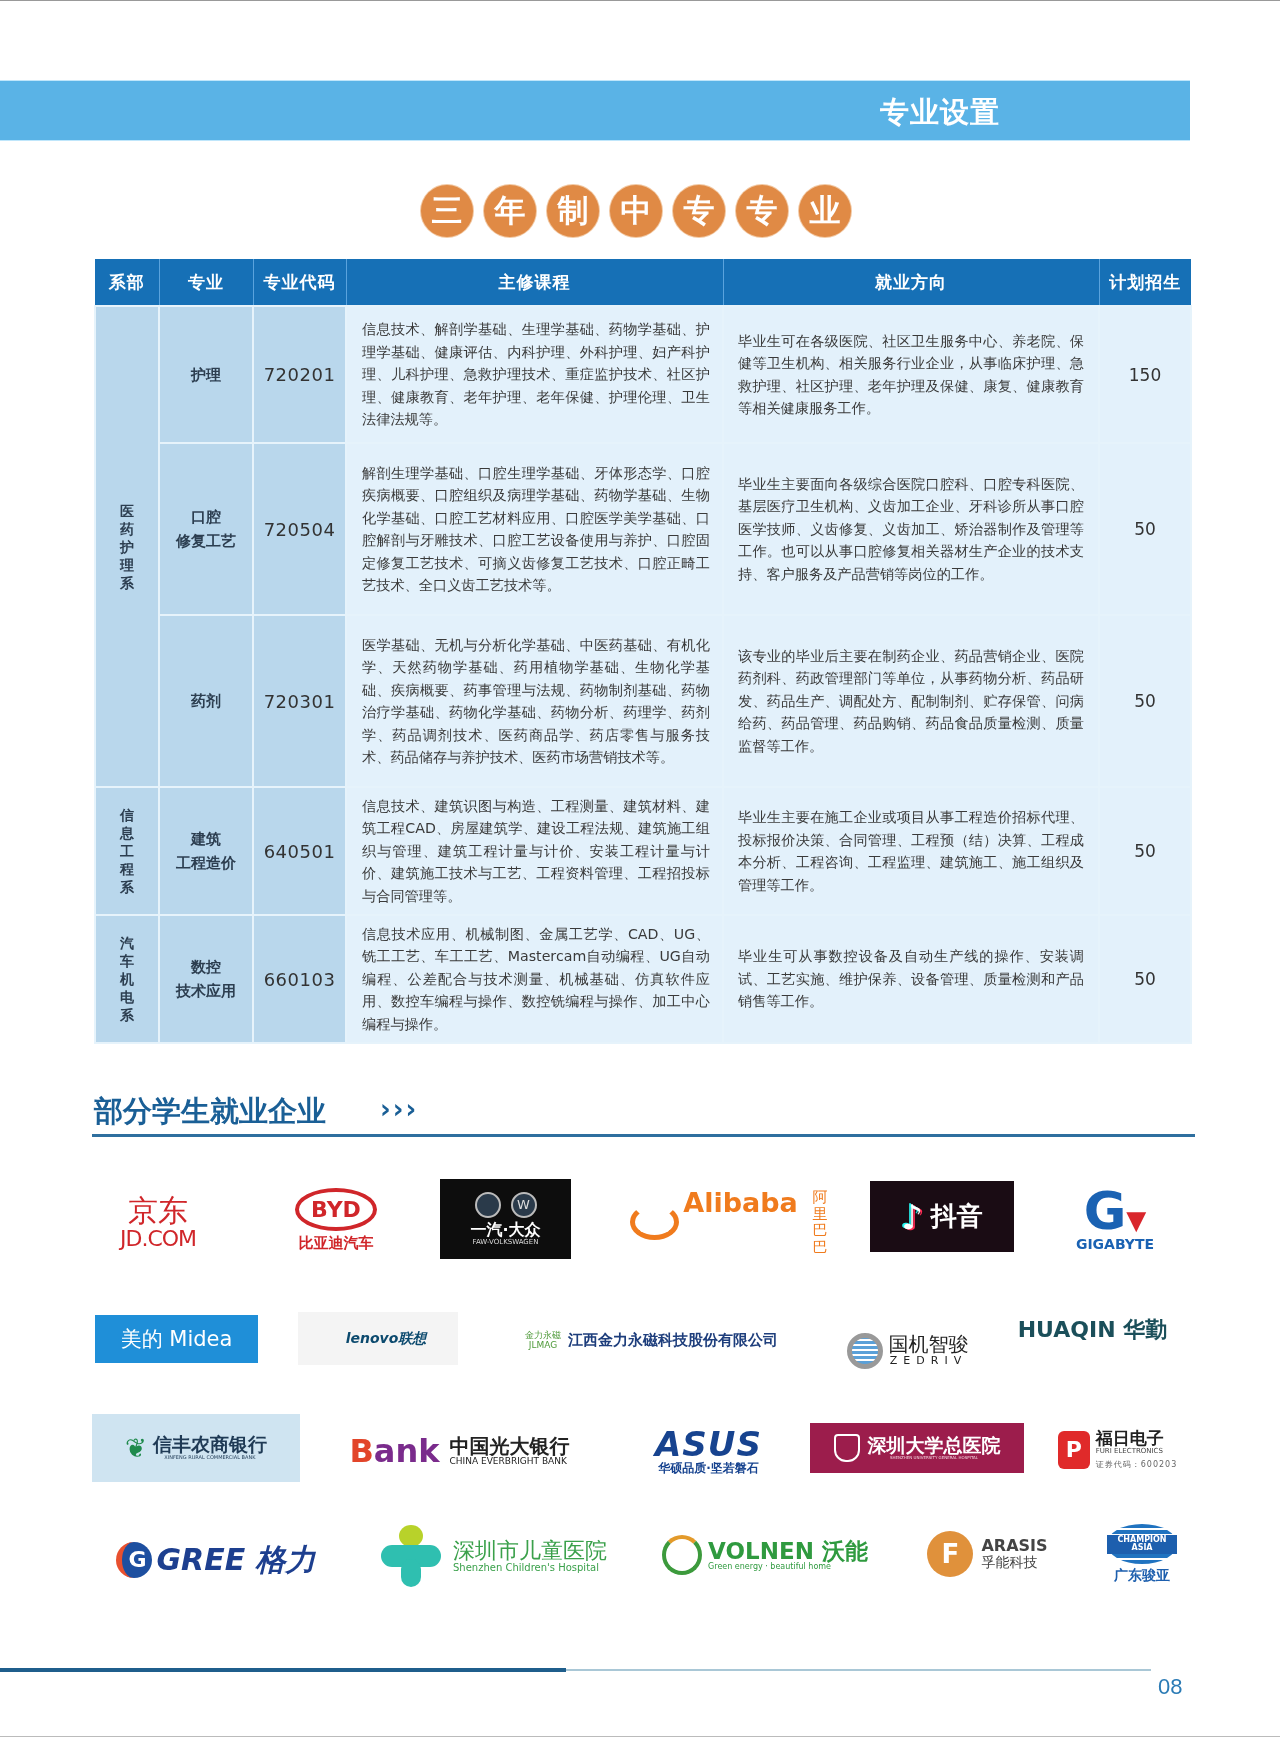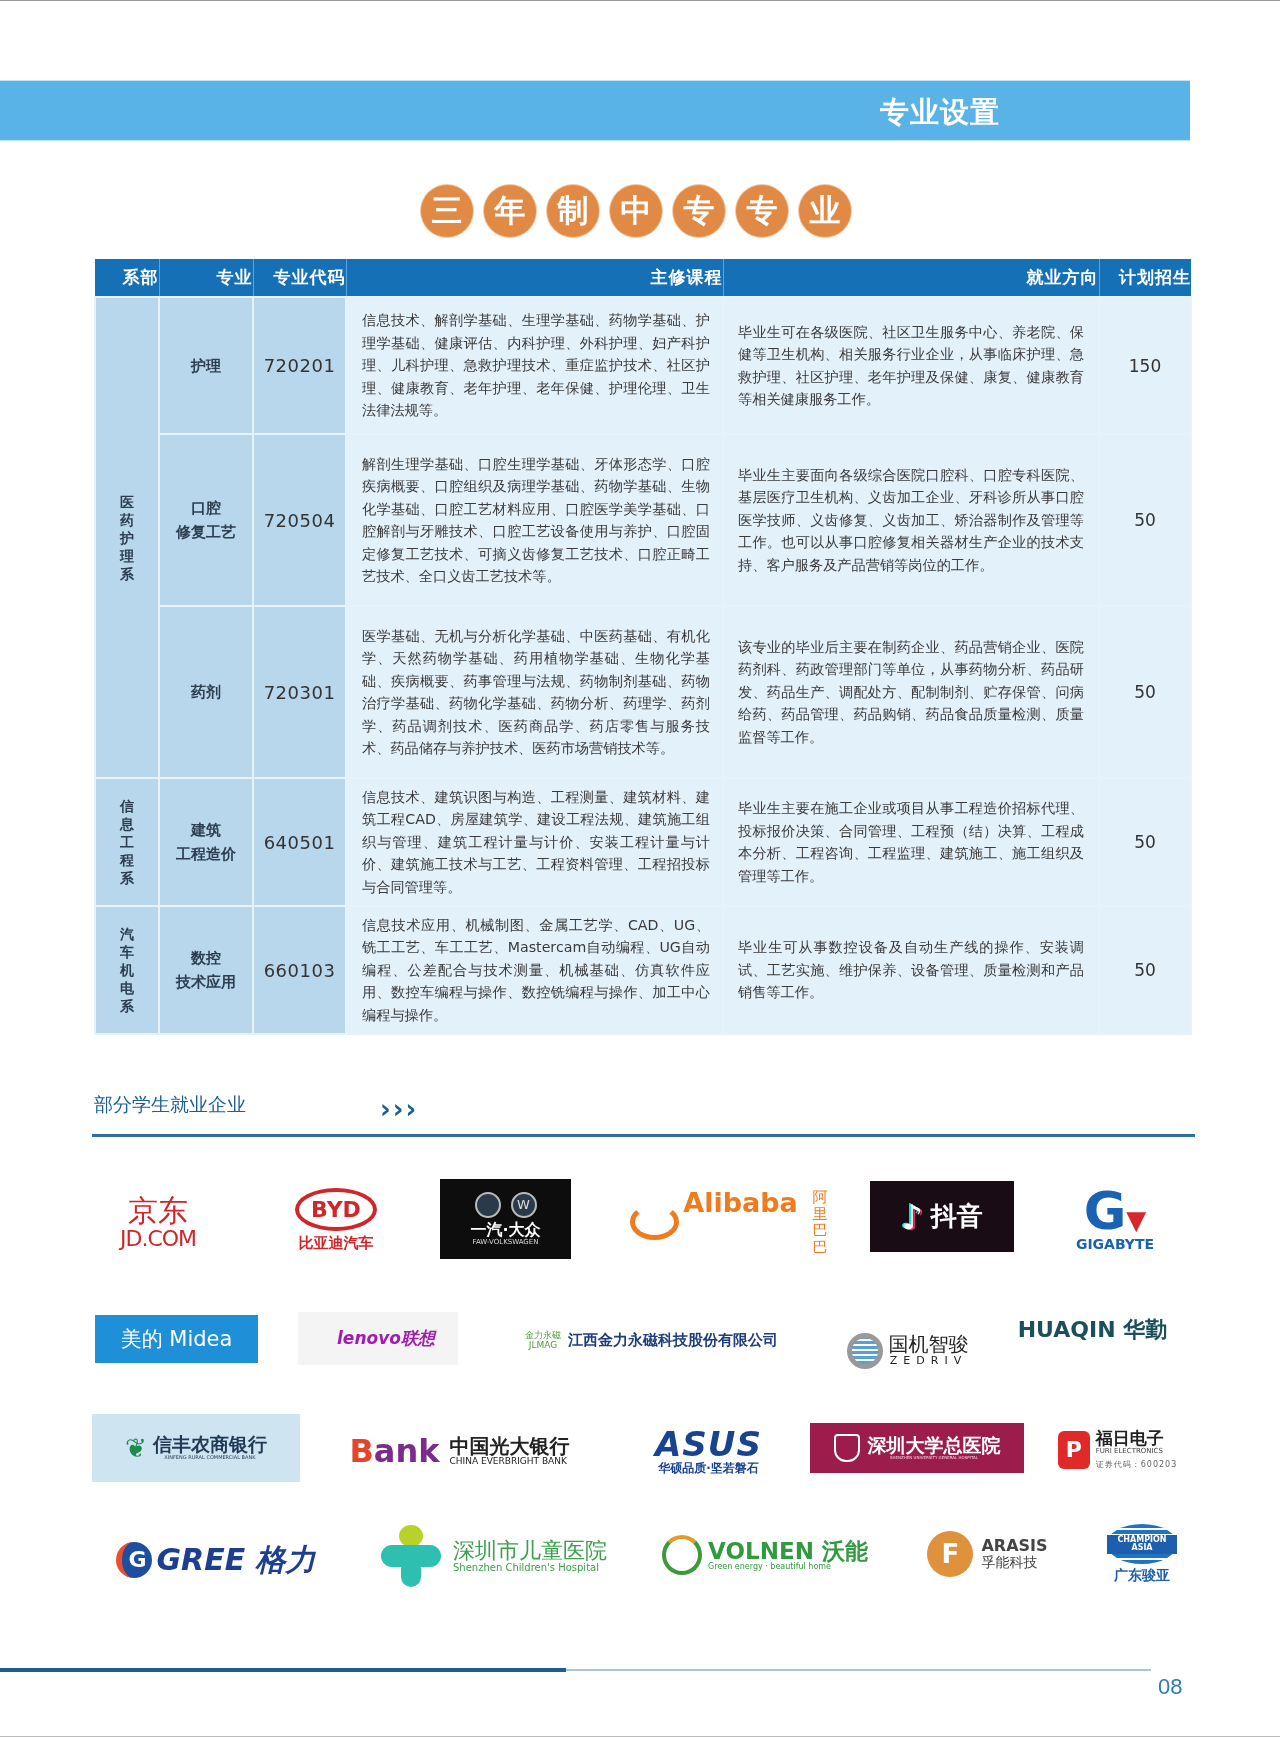--- a/index.html
+++ b/index.html
@@ -9,32 +9,32 @@
   .page-border-top { position: absolute; left: 0; top: 0; width: 1280px; height: 1px; background: #999; }
   .page-border-bottom { position: absolute; left: 0; bottom: 0; width: 1280px; height: 1px; background: #bbb; }
 
   .section-banner { position: absolute; left: 0; top: 80px; width: 1190px; height: 61px; background: #5AB3E6; border-top: 1px solid #bfe6fb; border-bottom: 1px solid #bfe6fb; }
   .section-banner-title { position: absolute; right: 190px; top: 12px; font-size: 29px; font-weight: bold; color: #ffffff; letter-spacing: 1px; }
 
   .badge-row { position: absolute; left: 421px; top: 185px; display: flex; gap: 11px; }
   .badge-circle { width: 52px; height: 52px; border-radius: 50%; background: #E08A45; color: #fff; font-weight: bold; font-size: 31px; display: flex; align-items: center; justify-content: center; box-shadow: 0 0 0 1px #f2c9a4; }
 
   table.majors { position: absolute; left: 94px; top: 259px; width: 1096px; border-collapse: collapse; table-layout: fixed; }
-  table.majors th { background: #1670B6; color: #fff; font-size: 17px; font-weight: bold; height: 38px; border-right: 1px solid #5aa3dd; text-align: right; letter-spacing: 1px; }
+  table.majors th { background: #1670B6; color: #fff; font-size: 17px; font-weight: bold; height: 47px; border-right: 1px solid #5aa3dd; text-align: center; letter-spacing: 1px; }
   table.majors th:last-child { border-right: none; }
   table.majors td { border: 2px solid #e6f3fb; vertical-align: middle; }
   td.dept { background: #B9D7EC; text-align: center; font-weight: bold; font-size: 14px; color: #2c3e50; }
   .dept-vertical { display: inline-block; width: 16px; line-height: 18px; word-break: break-all; }
   td.major { background: #B9D7EC; text-align: center; font-weight: bold; font-size: 15px; color: #2c3e50; line-height: 24px; }
   td.code { background: #B9D7EC; text-align: center; font-size: 18px; color: #333; letter-spacing: 0.5px; }
   td.courses { background: #E3F1FB; font-size: 14.2px; line-height: 22.5px; padding: 4px 12px 4px 15px; color: #3a3a3a; text-align: justify; }
   td.career { background: #E3F1FB; font-size: 14.2px; line-height: 22.5px; padding: 4px 14px 4px 14px; color: #3a3a3a; text-align: justify; }
   td.plan { background: #E3F1FB; text-align: center; font-size: 17px; color: #333; }
 
-  .companies-heading { position: absolute; left: 94px; top: 1092px; font-size: 19px; font-weight: normal; color: #1a5f96; }
+  .companies-heading { position: absolute; left: 94px; top: 1092px; font-size: 29px; font-weight: bold; color: #1a5f96; }
   .companies-arrows { position: absolute; left: 380px; top: 1094px; font-size: 26px; font-weight: bold; color: #1a5f96; letter-spacing: 2px; }
   .companies-rule { position: absolute; left: 92px; top: 1134px; width: 1103px; height: 3px; background: #2f6f9f; }
 
   .logo { position: absolute; display: flex; flex-direction: column; align-items: center; justify-content: center; text-align: center; }
   .logo .l1 { font-weight: bold; line-height: 1.05; }
   .logo .l2 { line-height: 1.1; }
 
   .footer-rule-dark { position: absolute; left: 0; top: 1668px; width: 566px; height: 4px; background: #1f5e8c; }
   .footer-rule-light { position: absolute; left: 566px; top: 1669px; width: 585px; height: 2px; background: #a9c7d6; }
   .page-number { position: absolute; left: 1158px; top: 1654px; font-size: 22px; color: #2b7bb5; font-family: "Liberation Sans", sans-serif; margin-top: 20px; }
@@ -152,21 +152,21 @@
 </div>
 <div class="logo" style="left:1060px;top:1172px;width:110px;height:92px;">
   <span style="font-size:52px;font-weight:bold;color:#1a62b3;line-height:1;">G<span style="color:#d9262c;font-size:26px;">▼</span></span>
   <span class="l1" style="color:#1a62b3;font-size:14px;">GIGABYTE</span>
 </div>
 
 <div class="logo" style="left:95px;top:1315px;width:163px;height:48px;background:#1f8fd8;flex-direction:row;">
   <span class="l1" style="color:#fff;font-size:21px;font-weight:normal;">美的 Midea</span>
 </div>
 <div class="logo" style="left:298px;top:1312px;width:160px;height:53px;background:#f4f4f4;">
-  <span class="l1" style="color:#a21caf;font-size:17px;font-style:italic;margin-left:16px;">lenovo联想</span>
+  <span class="l1" style="color:#0c4a6e;font-size:14px;font-style:italic;margin-left:16px;">lenovo联想</span>
 </div>
 <div class="logo" style="left:505px;top:1323px;width:290px;height:36px;flex-direction:row-reverse;">
   <span class="l1" style="color:#1e3e7c;font-size:15px;font-family:'DejaVu Serif',serif;">江西金力永磁科技股份有限公司</span>
   <span class="l2" style="color:#4f9a3a;font-size:9px;width:42px;margin-right:4px;">金力永磁 JLMAG</span>
 </div>
 <div class="logo" style="left:840px;top:1313px;width:135px;height:52px;flex-direction:row;margin-top:12px;">
   <span style="width:36px;height:36px;border-radius:50%;border:5px solid #999;background:repeating-linear-gradient(0deg,#5aa0d8 0 3px,#fff 3px 5px);margin-right:6px;"></span>
   <span style="display:flex;flex-direction:column;">
     <span class="l1" style="color:#222;font-size:20px;font-weight:normal;">国机智骏</span>
     <span class="l2" style="color:#222;font-size:11px;letter-spacing:6px;">ZEDRIV</span>

